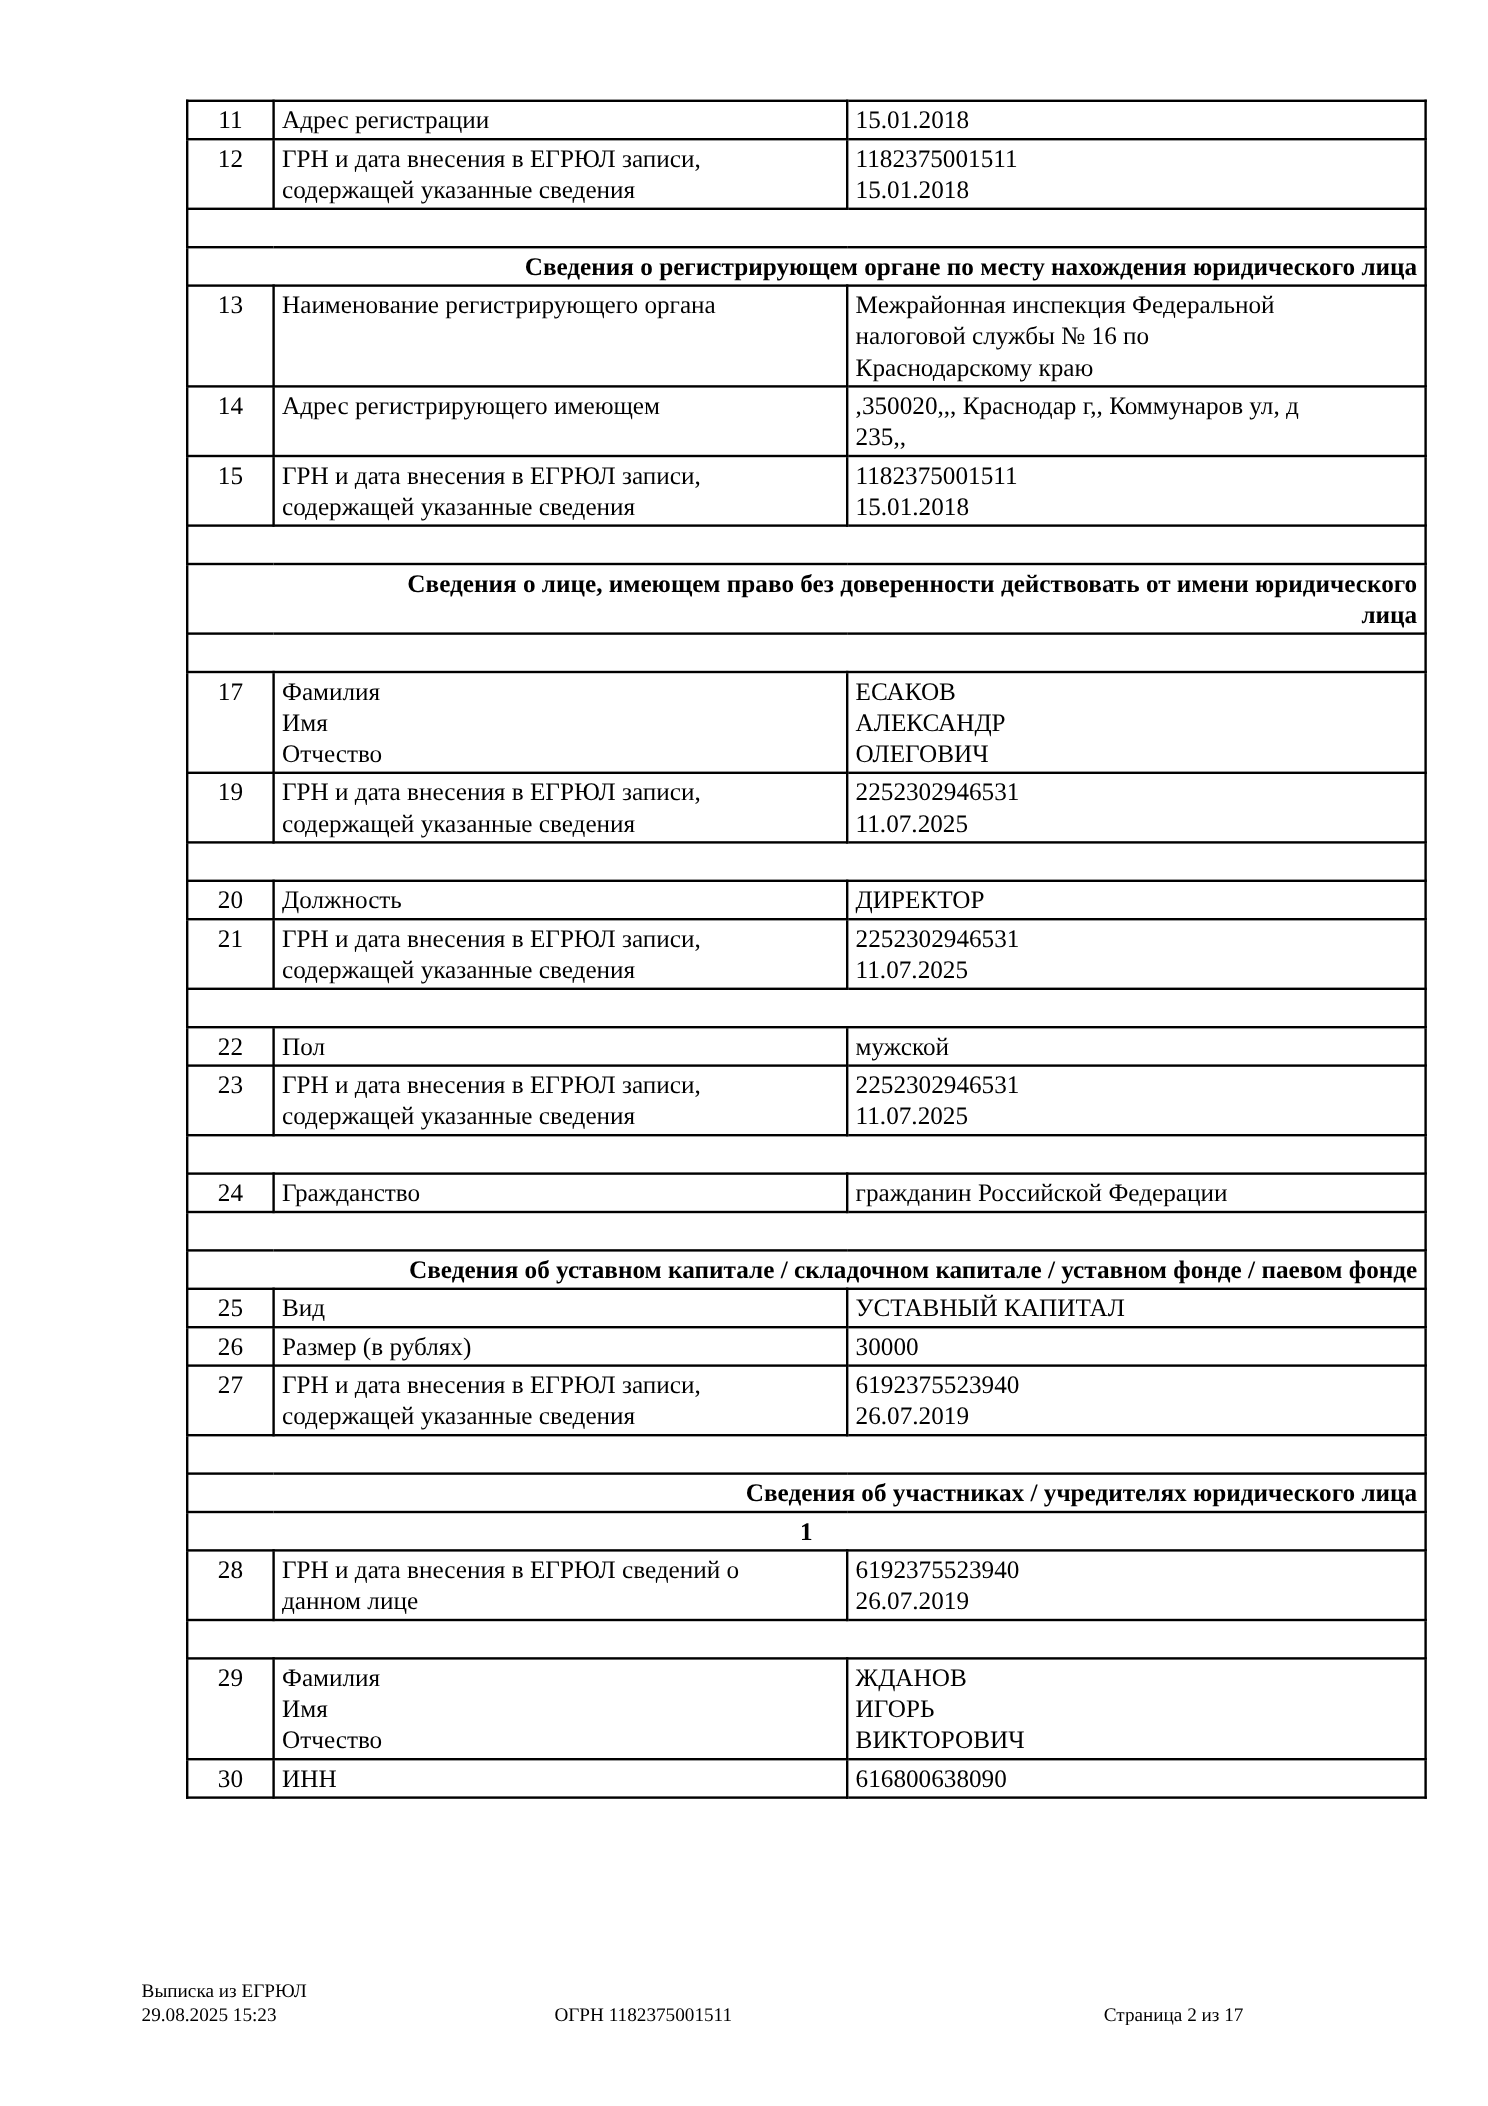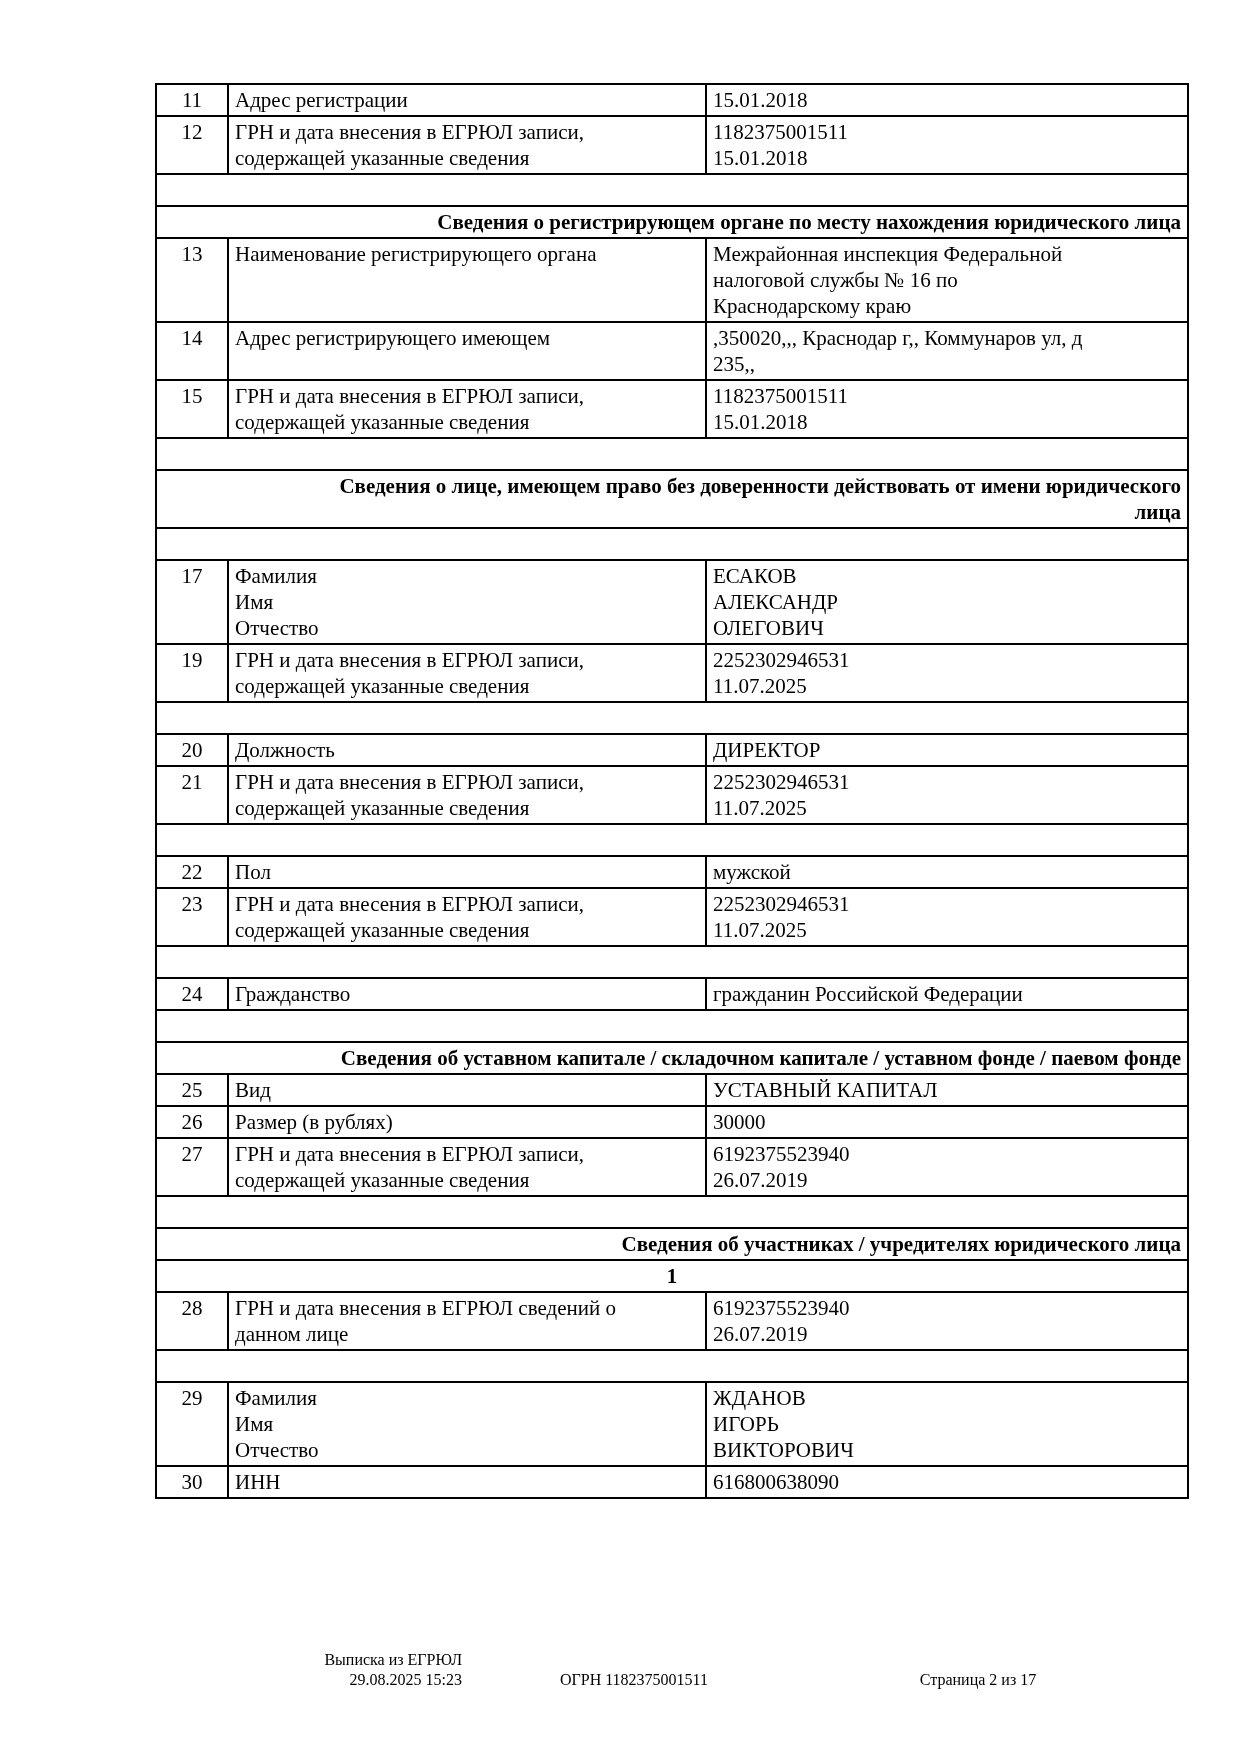--- a/index.html
+++ b/index.html
@@ -51,22 +51,22 @@
   .footer {
     position: absolute;
     left: 118px;
     top: 1650px;
     width: 1032px;
     display: flex;
     align-items: flex-end;
     font-size: 16px;
     line-height: 20px;
   }
-  .footer .f-left   { flex: 1 1 0; text-align: right; }
-  .footer .f-center { flex: 1 1 0; text-align: center; }
+  .footer .f-left   { flex: 1 1 0; text-align: left; }
+  .footer .f-center { flex: 1 1 0; text-align: left; }
   .footer .f-right  { flex: 1 1 0; text-align: center; }
 </style>
 </head>
 <body>
 
 <table class="doc-table">
   <colgroup>
     <col class="c-num">
     <col class="c-label">
     <col class="c-value">

